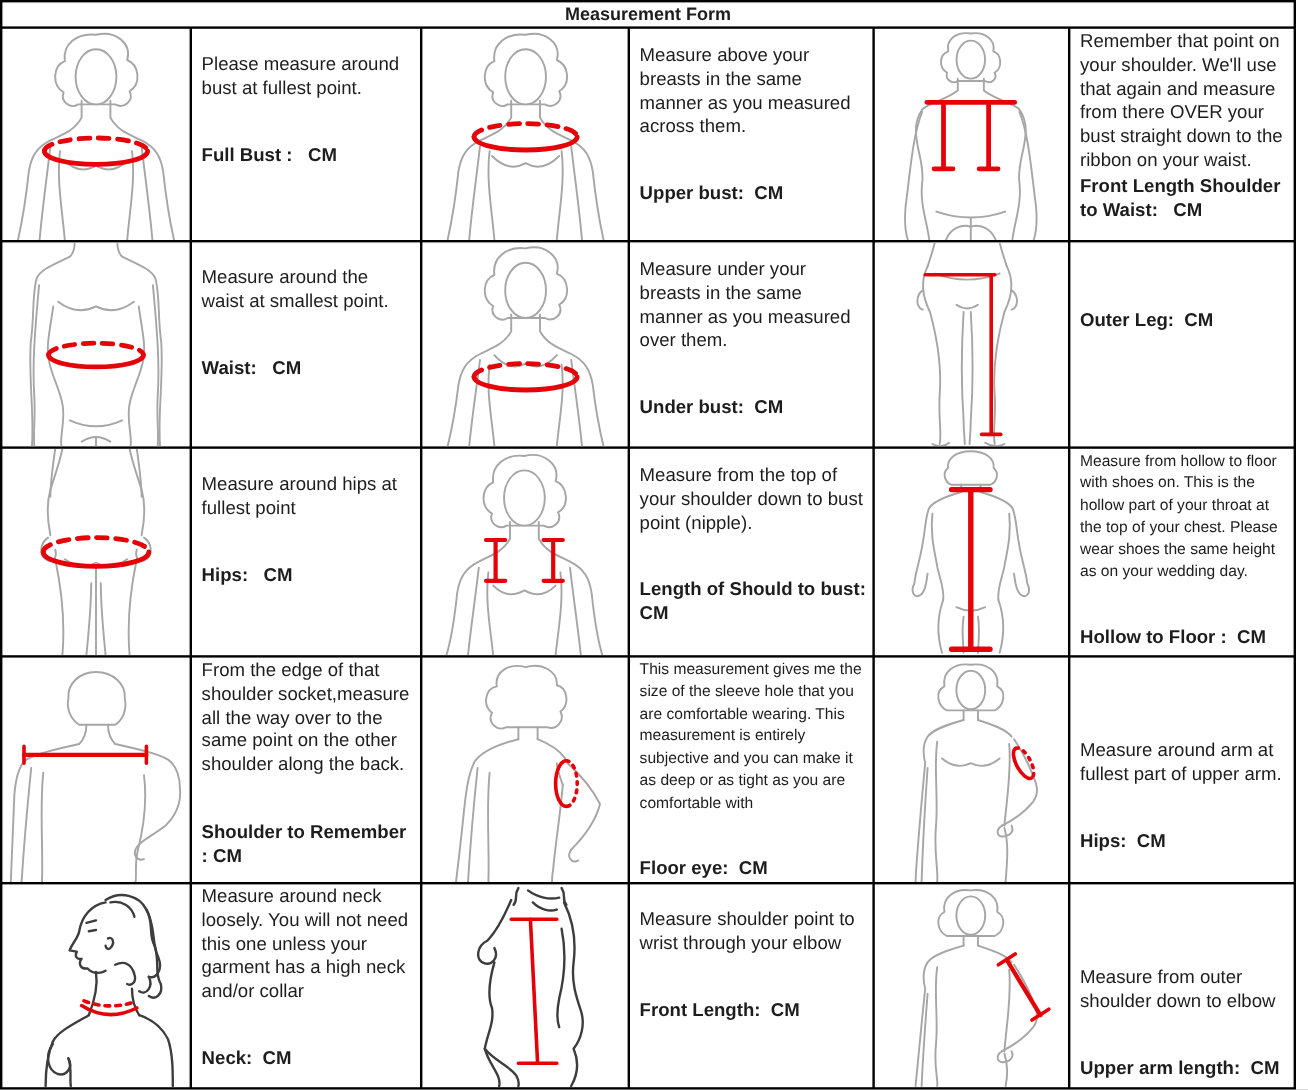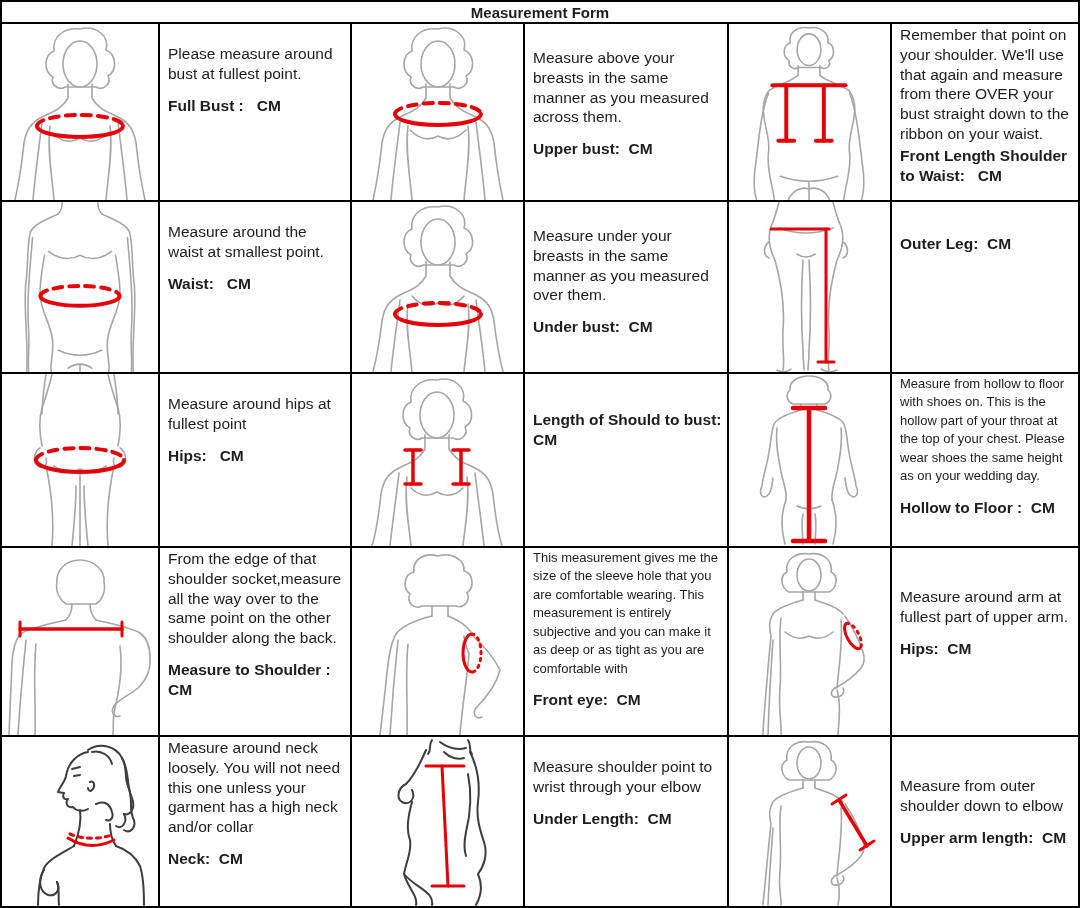--- a/index.html
+++ b/index.html
@@ -14,27 +14,27 @@
     color:var(--text,#1d1d1d);
   }
   .cell{background:#fff;overflow:hidden;}
   .title-cell{
     grid-column:1/-1;display:flex;align-items:center;justify-content:center;
     font-weight:bold;font-size:15px;
   }
   .fig{display:flex;align-items:center;justify-content:center;}
   .fig svg{display:block;width:100%;height:100%;}
   .txt{font-size:15.5px;line-height:1.28;padding:6px 5px 4px 8px;box-sizing:border-box;}
-  .txt .label{font-weight:bold;margin-top:12px;white-space:pre-wrap;}
+  .txt .label{font-weight:bold;margin-top:36px;white-space:pre-wrap;}
   .txt.tight .label{margin-top:2px;}
   .txt.small .ins{font-size:13px;line-height:1.42;}
   .pt0{padding-top:1px;}
-  .pt1{padding-top:24px;}
+  .pt1{padding-top:13px;}
   .pt2{padding-top:20px;}
-  .pt3{padding-top:39px;}
+  .pt3{padding-top:68px;}
   
   .sk path,.sk ellipse{fill:none;stroke:var(--sketch,#a6a6a6);stroke-width:1.6;stroke-linecap:round;stroke-linejoin:round;}
   .sk .fillw{fill:#fff;}
   .sk .d{stroke:var(--dark,#3d3d3d);stroke-width:2;}
   .sk .r3{stroke:var(--red,#e60008);stroke-width:3;}
   .sk .r35{stroke:var(--red,#e60008);stroke-width:3.5;}
   .sk .r4{stroke:var(--red,#e60008);stroke-width:4;}
   .sk .r5{stroke:var(--red,#e60008);stroke-width:4.5;}
   .sk .dash{stroke-dasharray:9 7;}
   .sk .dash2{stroke-dasharray:4 5;}
@@ -193,20 +193,21 @@
       <path d="M73 61 L73 75 C67 86 57 89 47 94 C35 100 31 108 29 120 C27 139 24 159 20 172"></path>
       <path d="M97 61 L97 75 C103 86 113 89 123 94 C135 100 139 108 141 120 C143 139 146 159 150 172"></path>
       <path d="M47 99 C44 125 40 152 38 172 M123 99 C126 125 130 152 132 172"></path>
       <path d="M55 103 C52 127 57 152 59 172 M115 103 C118 127 113 152 111 172"></path>
       <path d="M59 114 Q71 126 85 118 M111 114 Q99 126 85 118"></path>
       <path class="r35" d="M61 76 L61 110 M53 76 L69 76 M53 110 L69 110"></path>
       <path class="r35" d="M109 76 L109 110 M101 76 L117 76 M101 110 L117 110"></path>
     </svg>
   </div>
   <div class="cell txt pt1">
+    <div class="ins">Measure from the top of your shoulder down to bust point (nipple).</div>
     <div class="label">Length of Should to bust:  CM</div>
   </div>
 
   <div class="cell fig">
     <svg class="sk" viewBox="0 0 161 172">
       <path class="fillw" d="M80 2 C68 2 60 8 61 16 C56 20 58 28 64 30 L96 30 C102 28 104 20 99 16 C100 8 92 2 80 2 Z"></path>
       <path d="M72 30 L72 36 M88 30 L88 36"></path>
       <path d="M72 36 C58 40 48 44 45 50 C42 58 42 68 40 78 C38 92 34 102 33 112 C29 120 34 126 39 121 C43 117 43 110 44 104"></path>
       <path d="M88 36 C102 40 112 44 115 50 C118 58 118 68 120 78 C122 92 126 102 127 112 C131 120 126 126 121 121 C117 117 117 110 116 104"></path>
       <path d="M48 54 C46 72 50 86 52 98 C54 108 58 116 57 126"></path>
@@ -230,41 +231,41 @@
       <path d="M24 92 C21 122 18 155 16 187 M34 96 C31 126 34 158 33 187"></path>
       <path d="M94 72 C112 76 130 80 138 85 C145 90 148 100 148 110 C149 122 144 132 136 140 C126 148 116 152 112 158"></path>
       <path d="M112 158 C108 164 112 170 118 168"></path>
       <path d="M118 98 C121 122 117 144 113 160 C110 172 112 180 111 187"></path>
       <path class="r35" d="M18 81 L120 81"></path>
       <path class="r3" d="M18 74 L18 88 M120 74 L120 88"></path>
     </svg>
   </div>
   <div class="cell txt pt0">
     <div class="ins">From the edge of that shoulder socket,measure all the way over to the same point on the other shoulder along the back.</div>
-    <div class="label">Measure to Shoulder : CM</div>
+    <div class="label">Shoulder to Remember : CM</div>
   </div>
 
   <div class="cell fig">
     <svg class="sk" viewBox="0 0 171 187">
       <path class="fillw" d="M86 8 C72 4 60 12 62 24 C52 26 50 40 58 46 C54 54 62 62 70 58 L104 58 C112 61 119 52 115 45 C123 39 121 25 112 23 C113 11 99 4 86 8 Z"></path>
       <path d="M80 58 L80 68 M96 58 L96 68"></path>
       <path d="M80 68 C64 72 50 78 44 86 C38 96 36 114 34 134 C32 154 30 170 28 187"></path>
       <path d="M46 92 C43 120 40 155 38 187 M56 96 C53 126 56 158 55 187"></path>
       <path d="M96 68 C106 72 114 77 119 84"></path>
       <path d="M121 88 C132 98 142 110 148 122 C144 138 134 150 124 160"></path>
       <path d="M124 160 C120 166 124 172 130 169"></path>
       <path d="M117 106 C115 130 111 154 109 176 C108 182 108 185 108 187"></path>
       <path d="M117 106 C114 98 112 92 112 88"></path>
       <path class="r3" d="M120 86 A9 19 0 0 0 120 124"></path>
       <path class="r3 dots" d="M120 86 A9 19 0 0 1 120 124"></path>
     </svg>
   </div>
   <div class="cell txt pt0 small">
     <div class="ins">This measurement gives me the size of the sleeve hole that you are comfortable wearing. This measurement is entirely subjective and you can make it as deep or as tight as you are comfortable with</div>
-    <div class="label">Front eye:  CM</div>
+    <div class="label">Floor eye:  CM</div>
   </div>
 
   <div class="cell fig">
     <svg class="sk" viewBox="0 0 161 187">
       <path class="fillw" d="M80 6 C66 4 56 12 58 24 C50 28 52 40 60 44 L100 44 C108 40 110 28 102 24 C104 12 94 4 80 6 Z"></path>
       <ellipse class="fillw" cx="80" cy="27" rx="12" ry="16"></ellipse>
       <path d="M74 44 L74 52 M86 44 L86 52"></path>
       <path d="M74 52 C60 56 48 60 44 66 C40 72 40 80 42 88 C40 108 38 132 36 156 C35 170 34 180 34 187"></path>
       <path d="M44 92 C42 120 40 155 39 187 M52 70 C49 92 53 116 51 140 C49 162 53 176 52 187"></path>
       <path d="M86 52 C98 56 110 60 114 66"></path>
@@ -316,21 +317,21 @@
       <path class="d" d="M60 64 C56 78 54 92 58 102 C60 114 54 124 52 136 C56 150 66 158 64 167"></path>
       <path class="d" d="M118 14 C126 30 128 48 126 64 C124 80 128 92 132 104 C136 116 132 128 126 136 C132 150 128 160 124 167"></path>
       <path class="d" d="M52 136 C60 146 72 150 78 158 C81 163 80 167 80 167"></path>
       <path class="d" d="M116 36 C120 56 118 78 114 94 C112 104 112 112 114 118"></path>
       <path class="r3" d="M90 28 L96 148"></path>
       <path class="r3" d="M74 28 L112 28 M80 148 L112 148"></path>
     </svg>
   </div>
   <div class="cell txt pt2">
     <div class="ins">Measure shoulder point to wrist through your elbow</div>
-    <div class="label">Under Length:  CM</div>
+    <div class="label">Front Length:  CM</div>
   </div>
 
   <div class="cell fig">
     <svg class="sk" viewBox="0 0 161 167">
       <path class="fillw" d="M80 4 C66 2 56 10 58 22 C50 26 52 38 60 42 L100 42 C108 38 110 26 102 22 C104 10 94 2 80 4 Z"></path>
       <ellipse class="fillw" cx="80" cy="25" rx="12" ry="16"></ellipse>
       <path d="M74 42 L74 50 M86 42 L86 50"></path>
       <path d="M74 50 C60 54 48 58 44 64 C40 70 40 78 42 86 C40 104 38 126 36 146 C35 158 34 164 34 167"></path>
       <path d="M44 90 C42 116 40 145 39 167 M52 68 C49 88 53 110 51 132 C49 152 53 162 52 167"></path>
       <path d="M86 50 C98 54 110 58 114 64"></path>

